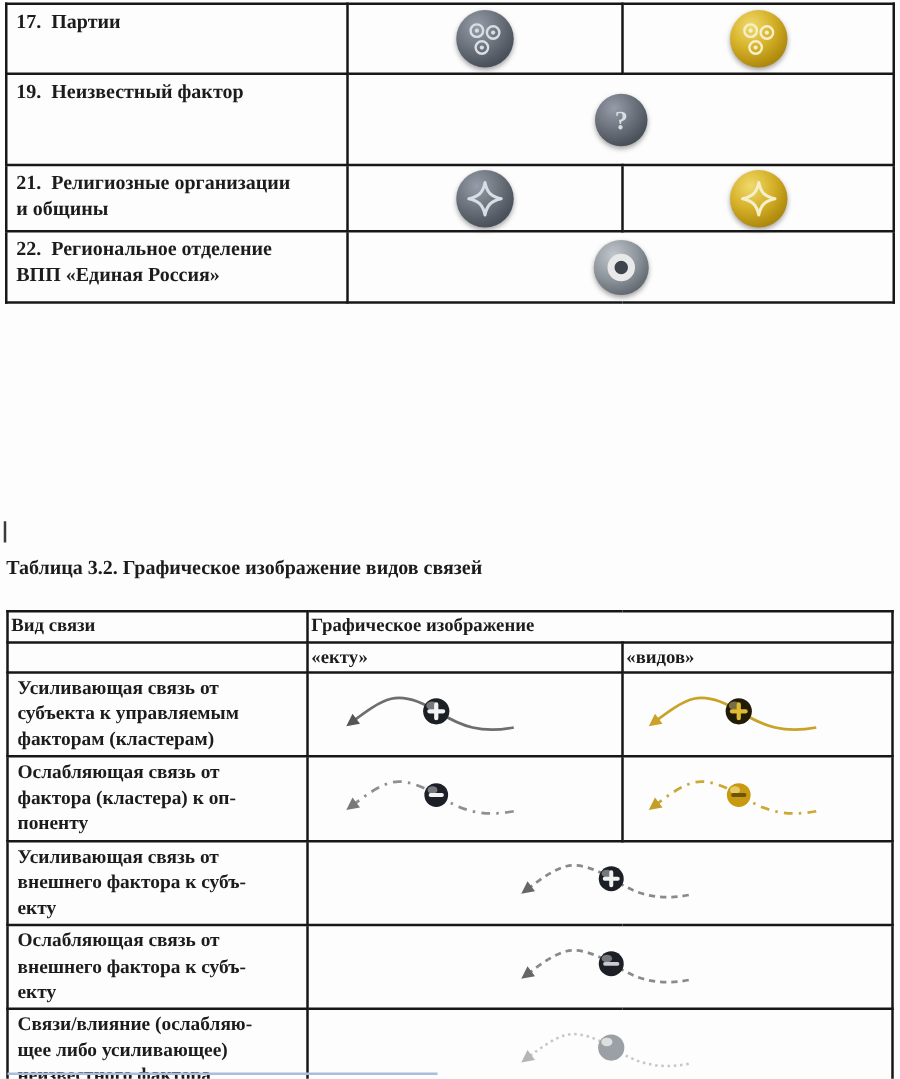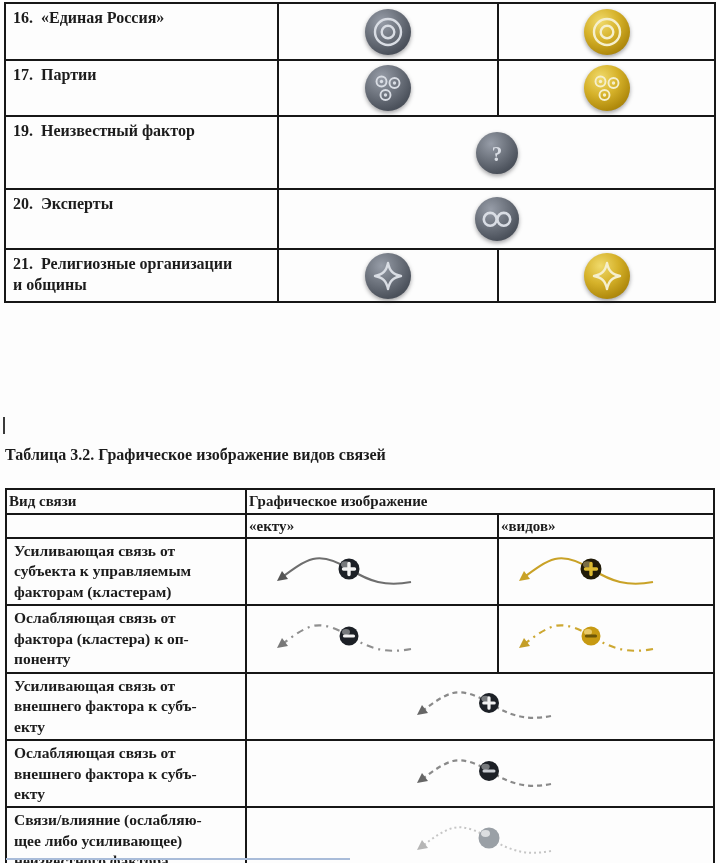--- a/index.html
+++ b/index.html
@@ -63,35 +63,20 @@
 <div class="stage">
 
   <table class="t1">
     <colgroup>
         <col style="width:273px">
         <col style="width:220px">
         <col style="width:217px">
       </colgroup>
 
     <tbody>
-        <tr style="height:57px">
-      <td class="lbl">16.&nbsp;&nbsp;«Единая Россия»</td>
-      <td class="ic"><span class="sphere s46 sphere-gray">
-        <svg width="34" height="34" viewBox="0 0 34 34">
-                <circle cx="17" cy="17" r="13" fill="none" stroke="currentColor" stroke-width="2.4"></circle>
-                <circle cx="17" cy="17" r="6.3" fill="none" stroke="currentColor" stroke-width="2.4"></circle>
-              </svg>
-      </span></td>
-      <td class="ic"><span class="sphere s46 sphere-gold">
-        <svg width="34" height="34" viewBox="0 0 34 34">
-                <circle cx="17" cy="17" r="13" fill="none" stroke="currentColor" stroke-width="2.4"></circle>
-                <circle cx="17" cy="17" r="6.3" fill="none" stroke="currentColor" stroke-width="2.4"></circle>
-              </svg>
-      </span></td>
-    </tr>
 
     <tr style="height:56px">
       <td class="lbl">17.&nbsp;&nbsp;Партии</td>
       <td class="ic"><span class="sphere s46 sphere-gray">
         <svg width="34" height="34" viewBox="0 0 34 34">
           <g fill="none" stroke="currentColor" stroke-width="1.9">
             <circle cx="10.5" cy="10.5" r="5"></circle>
                   <circle cx="23.5" cy="12" r="5"></circle>
                   <circle cx="14.5" cy="24" r="5"></circle>
           </g>
@@ -121,47 +106,45 @@
 
     <tr style="height:73px">
       <td class="lbl">19.&nbsp;&nbsp;Неизвестный фактор</td>
       <td class="ic" colspan="2"><span class="sphere s42 sphere-gray">
         <svg width="34" height="34" viewBox="0 0 34 34">
                 <text x="17" y="24.5" text-anchor="middle" font-family="Liberation Serif, serif" font-weight="bold" font-size="21" fill="currentColor">?</text>
               </svg>
       </span></td>
     </tr>
 
-    <tr style="height:60px">
-      <td class="lbl">20.&nbsp;&nbsp;Эксперты</td>
-      <td class="ic" colspan="2"><span class="sphere s44 sphere-gray">
-        <svg width="34" height="34" viewBox="0 0 34 34">
-                <g fill="none" stroke="currentColor" stroke-width="2.6">
-                  <circle cx="10.2" cy="17.3" r="6.4"></circle>
-                  <circle cx="23.8" cy="17.3" r="6.4"></circle>
-                </g>
-              </svg>
-      </span></td>
-    </tr>
 
     <tr style="height:53px">
       <td class="lbl">21.&nbsp;&nbsp;Религиозные организации
 и общины</td>
       <td class="ic"><span class="sphere s46 sphere-gray">
         <svg width="34" height="34" viewBox="0 0 34 34">
                 <path d="M17 4 C18.6 12 22 15.4 30 17 C22 18.6 18.6 22 17 30 C15.4 22 12 18.6 4 17 C12 15.4 15.4 12 17 4 Z" fill="none" stroke="currentColor" stroke-width="2.4" stroke-linejoin="round"></path>
               </svg>
       </span></td>
       <td class="ic"><span class="sphere s46 sphere-gold">
         <svg width="34" height="34" viewBox="0 0 34 34">
                 <path d="M17 4 C18.6 12 22 15.4 30 17 C22 18.6 18.6 22 17 30 C15.4 22 12 18.6 4 17 C12 15.4 15.4 12 17 4 Z" fill="none" stroke="currentColor" stroke-width="2.4" stroke-linejoin="round"></path>
               </svg>
       </span></td>
     </tr>
 
+    <tr style="height:57px">
+      <td class="lbl">22.&nbsp;&nbsp;Региональное отделение
+ВПП «Единая Россия»</td>
+      <td class="ic" colspan="2"><span class="sphere s44 sphere-silver">
+        <svg width="34" height="34" viewBox="0 0 34 34">
+                <circle cx="17" cy="17" r="8.2" fill="#3f444c" stroke="currentColor" stroke-width="5.6"></circle>
+              </svg>
+      </span></td>
+    </tr>
   </tbody>
     </table>
 
   <div class="tick"></div>
 
   <div class="caption">Таблица 3.2. Графическое изображение видов связей</div>
 
   <table class="t2">
     <colgroup>
         <col style="width:240px">

